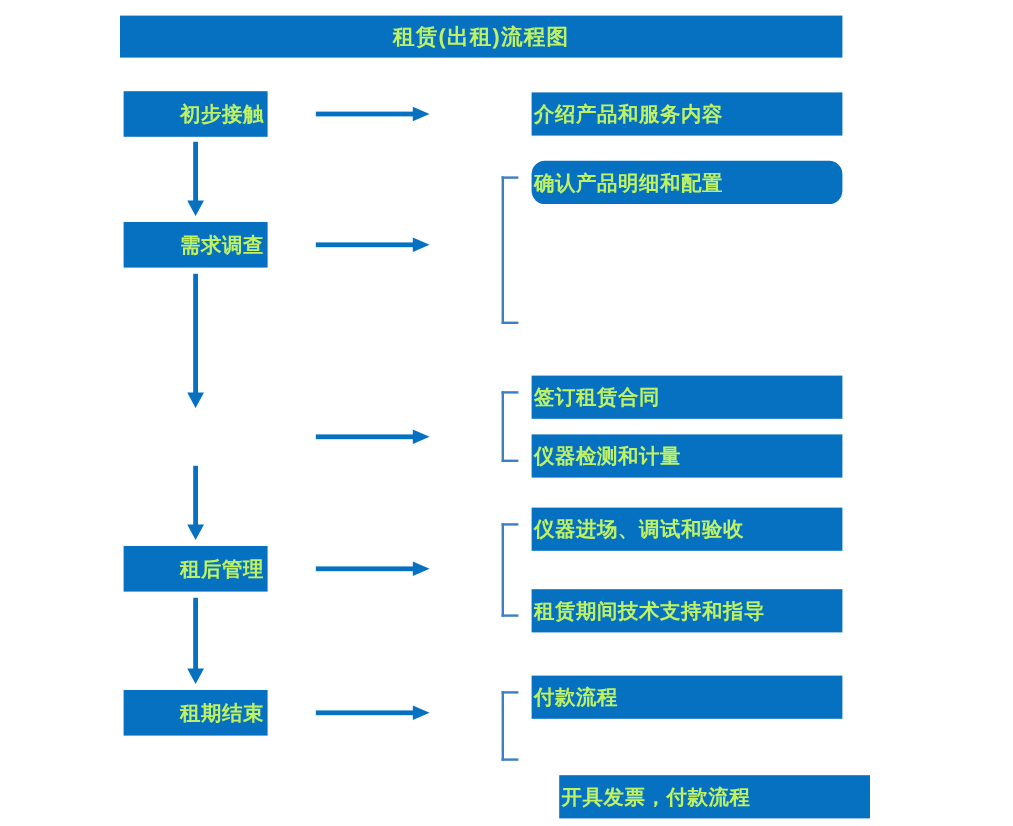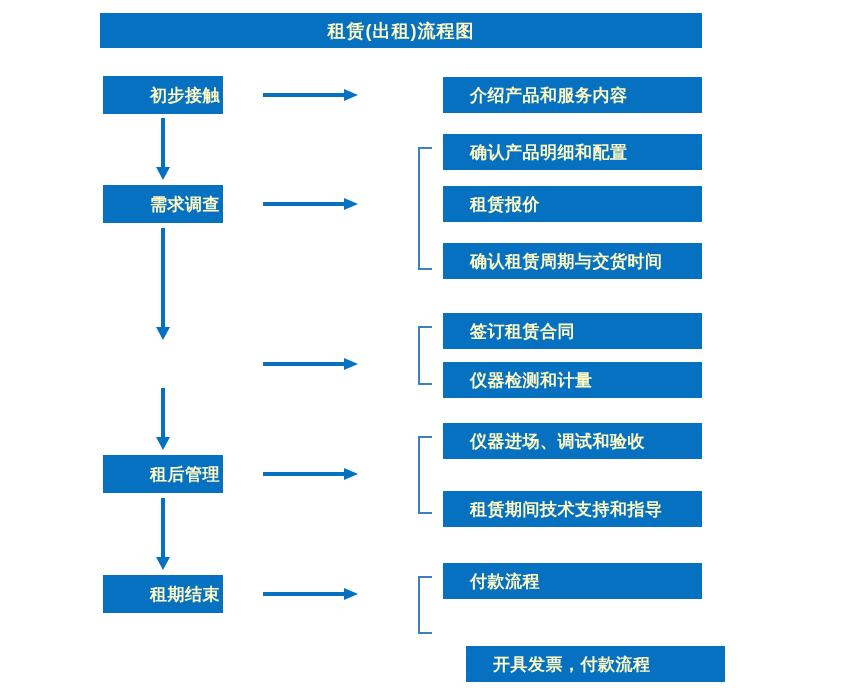--- a/index.html
+++ b/index.html
@@ -17,41 +17,41 @@
   #canvas {
     position: absolute;
     left: 0;
     top: 0;
     width: 844px;
     height: 688px;
   }
   .box {
     position: absolute;
     background: #0571c0;
-    color: #fef9c3;
+    color: #bef264;
     font-weight: bold;
     display: flex;
     align-items: center;
     box-sizing: border-box;
     letter-spacing: 0.5px;
     white-space: nowrap;
   }
   .title-box {
     justify-content: center;
     font-size: 18px;
     letter-spacing: 1px;
   }
   .stage-box {
     justify-content: center;
     font-size: 17px;
     padding-left: 44px;
   }
   .detail-box {
     justify-content: flex-start;
-    padding-left: 27px;
+    padding-left: 2px;
     font-size: 17px;
   }
   .arrow-h {
     position: absolute;
     height: 14px;
   }
   .arrow-v {
     position: absolute;
     width: 14px;
   }
@@ -67,23 +67,21 @@
 </head>
 <body>
 
 <div id="canvas">
     <div class="box title-box" style="left: 100px; top: 13px; width: 602px; height: 35px; background: rgb(5, 113, 192);">租赁(出租)流程图</div>
     <div class="box stage-box" style="left: 103px; top: 76px; width: 120px; height: 38px; background: rgb(5, 113, 192);">初步接触</div>
     <div class="box stage-box" style="left: 103px; top: 185px; width: 120px; height: 38px; background: rgb(5, 113, 192);">需求调查</div>
     <div class="box stage-box" style="left: 103px; top: 455px; width: 120px; height: 38px; background: rgb(5, 113, 192);">租后管理</div>
     <div class="box stage-box" style="left: 103px; top: 575px; width: 120px; height: 38px; background: rgb(5, 113, 192);">租期结束</div>
     <div class="box detail-box" style="left: 443px; top: 77px; width: 259px; height: 36px; background: rgb(5, 113, 192);">介绍产品和服务内容</div>
-    <div class="box detail-box" style="left: 443px; top: 134px; width: 259px; height: 36px; background: rgb(5, 113, 192);">确认产品明细和配置</div>
-    <div class="box detail-box" style="left: 443px; top: 186px; width: 259px; height: 36px; background: rgb(5, 113, 192);">租赁报价</div>
-    <div class="box detail-box" style="left: 443px; top: 243px; width: 259px; height: 36px; background: rgb(5, 113, 192);">确认租赁周期与交货时间</div>
+    <div class="box detail-box" style="left: 443px; top: 134px; width: 259px; height: 36px; background: rgb(5, 113, 192); border-radius: 11px;">确认产品明细和配置</div>
     <div class="box detail-box" style="left: 443px; top: 362px; width: 259px; height: 36px; background: rgb(5, 113, 192);">仪器检测和计量</div>
     <div class="box detail-box" style="left: 443px; top: 313px; width: 259px; height: 36px; background: rgb(5, 113, 192);">签订租赁合同</div>
     <div class="box detail-box" style="left: 443px; top: 423px; width: 259px; height: 36px; background: rgb(5, 113, 192);">仪器进场、调试和验收</div>
     <div class="box detail-box" style="left: 443px; top: 491px; width: 259px; height: 36px; background: rgb(5, 113, 192);">租赁期间技术支持和指导</div>
     <div class="box detail-box" style="left: 443px; top: 563px; width: 259px; height: 36px; background: rgb(5, 113, 192);">付款流程</div>
     <div class="box detail-box" style="left: 466px; top: 611px; width: 259px; height: 36px; background: rgb(5, 113, 192); margin-top: 35px;">开具发票，付款流程</div>
     <div class="arrow-h" style="left: 263px; top: 88px; width: 95px;"><svg width="95" height="14" viewBox="0 0 95 14">
         <rect x="0" y="5" width="83" height="4" fill="#0571c0"></rect>
         <polygon points="81,1 95,7 81,13" fill="#0571c0"></polygon>
       </svg></div>

